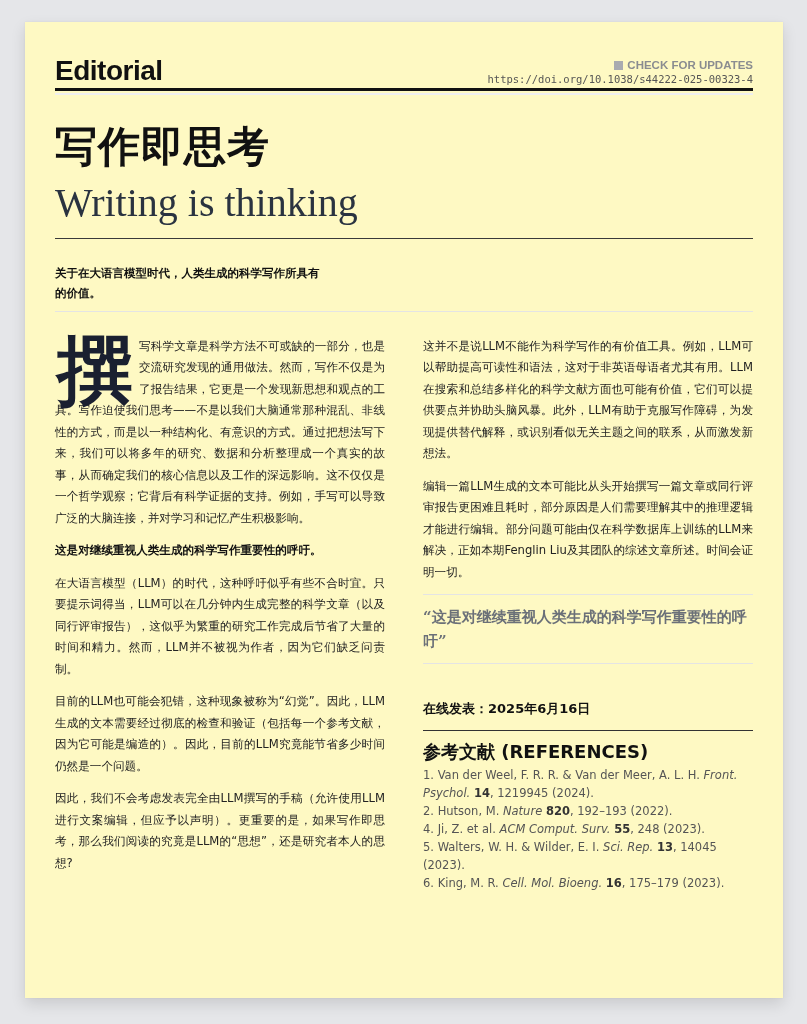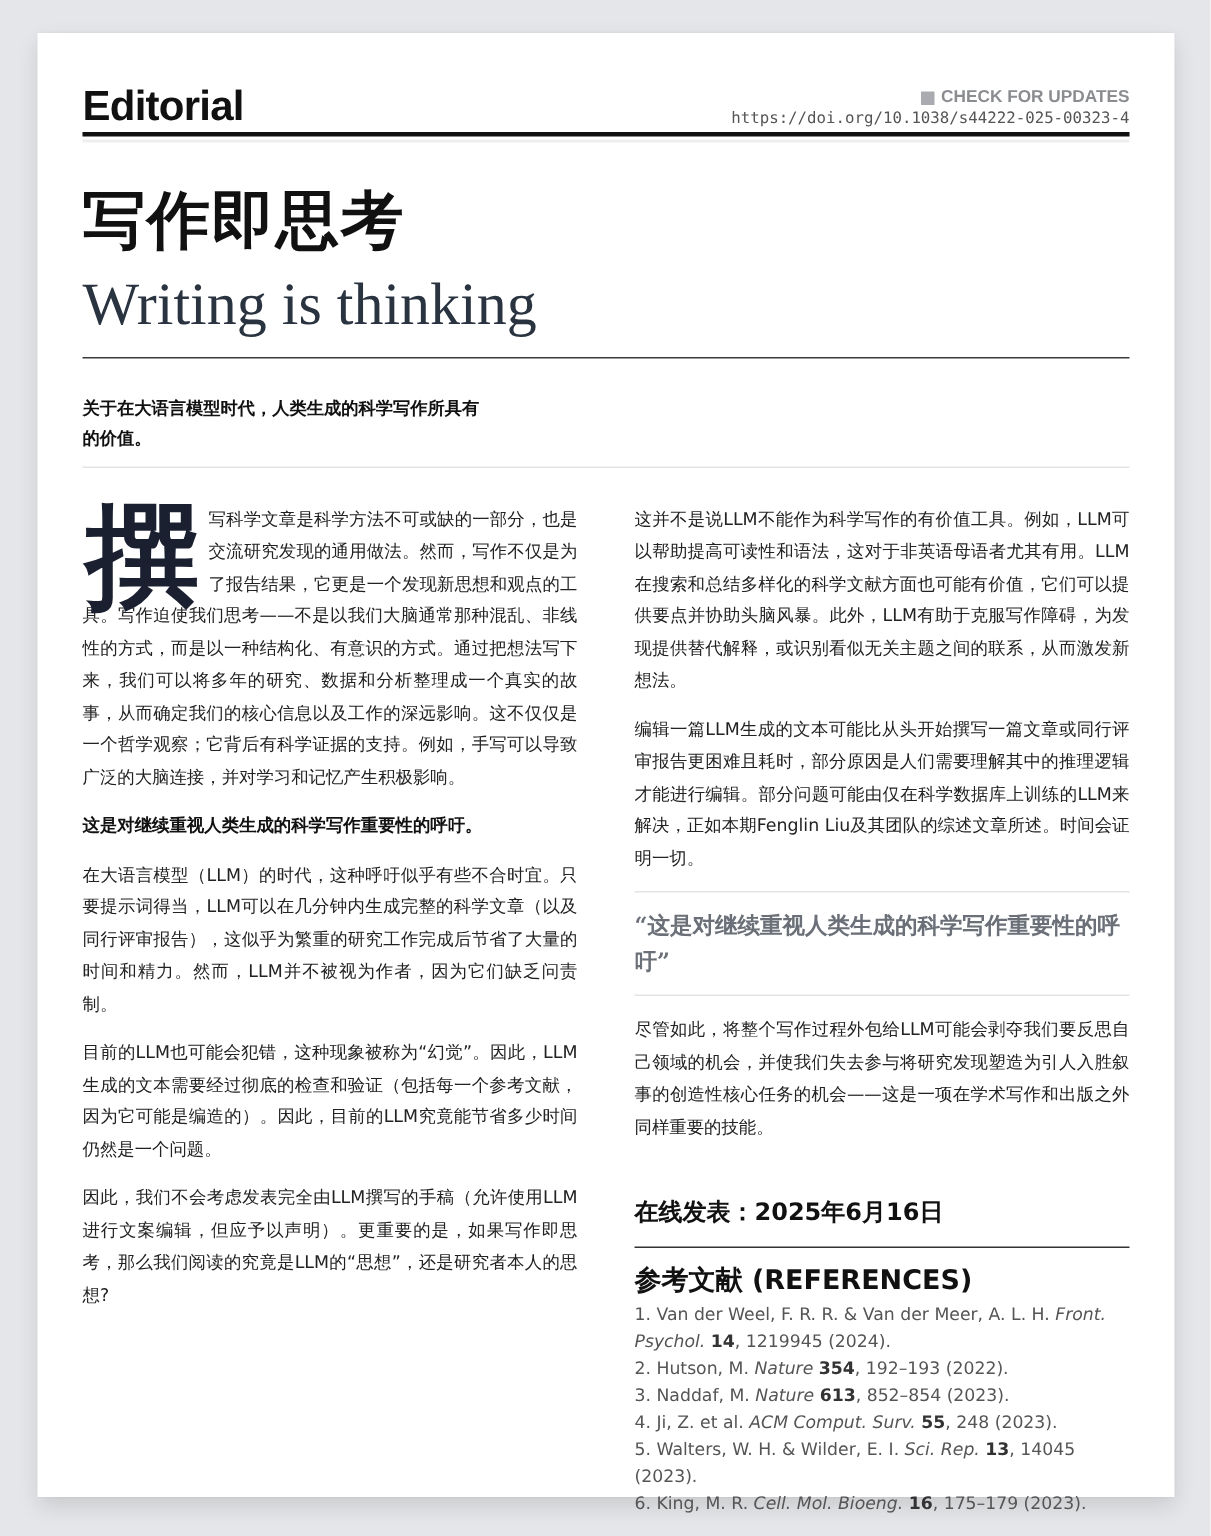--- a/index.html
+++ b/index.html
@@ -1,21 +1,21 @@
 <!DOCTYPE html>
 <html><head>
 <meta charset="utf-8">
 <style>
   html, body { margin:0; padding:0; }
   body {
     width:807px; height:1024px; background:#e5e6e9; position:relative; overflow:hidden;
     font-family:"DejaVu Sans", sans-serif; color:#1b1b1b;
   }
   .page {
-    position:absolute; left:25px; top:22px; width:758px; height:976px; background:#ffffff;
+    position:absolute; left:25px; top:22px; width:758px; height:976px; background:#fef9c3;
     box-shadow:0 6px 14px rgba(0,0,0,0.12), 0 0 2px rgba(0,0,0,0.06);
     box-sizing:border-box; padding:26px 30px 0 30px;
   }
   .header { display:flex; justify-content:space-between; align-items:flex-end; height:38px; }
   .brand { font-family:"Liberation Sans", sans-serif; font-weight:bold; font-size:28px; letter-spacing:-0.5px; line-height:30px; color:#111; }
   .header-right { text-align:right; line-height:13px; }
   .updates { font-family:"Liberation Sans", sans-serif; font-weight:bold; font-size:11.5px; color:#8a8c90; display:inline-flex; align-items:center; gap:4px; cursor:pointer; }
   .updates .sq { width:9px; height:9px; background:#a9abb0; display:inline-block; }
   .doi { font-family:"DejaVu Sans Mono", monospace; font-size:10.5px; color:#555; margin-top:1px; }
   .rule-heavy { height:2.5px; background:#111; margin-top:2px; }
@@ -26,21 +26,21 @@
   .subtitle { font-weight:bold; font-size:11.5px; line-height:20px; width:275px; margin-top:24px; color:#111;font-family:Liberation Serif, serif; }
   .rule-light { height:1px; background:#e4e4e4; margin-top:8px; }
   .columns { display:flex; justify-content:space-between; margin-top:24px; }
   .col { width:330px; }
   .col p { font-size:11.6px; line-height:21.5px; margin:0 0 11px 0; text-align:justify; color:#222; }
   .col p.bold { font-weight:bold; color:#111; }
   .dropcap-wrap { float:left; width:82px; height:64px; position:relative; margin-right:2px; }
   .dropcap { position:absolute; left:2px; top:-8px; font-family:"DejaVu Serif", serif; font-weight:bold; font-size:76px; line-height:86px; color:#1a2030; }
   .rule-mid { height:1px; background:#e4e4e4; margin:8px 0 0 0; }
   .pullquote { font-family:"DejaVu Serif", serif; font-weight:bold; font-size:15px; line-height:24px; color:#6b7078; margin:10px 0 10px 0; }
-  .date { font-weight:bold; font-size:16px; margin-top:36px; color:#111; }
+  .date { font-weight:bold; font-size:13px; margin-top:36px; color:#111; }
   .rule-date { height:1px; background:#333; margin-top:12px; }
   .refs-head { font-weight:bold; font-size:18px; margin-top:9px; color:#111; }
   .refs { list-style:none; margin:2px 0 0 0; padding:0; }
   .refs li { font-family:"DejaVu Sans", sans-serif; font-size:11.5px; line-height:18px; color:#555; }
   .refs i { font-style:italic; }
   .refs b { font-weight:bold; color:#333;text-align:right; }
 </style>
 </head>
 <body>
 
@@ -76,28 +76,26 @@
       <p>目前的LLM也可能会犯错，这种现象被称为“幻觉”。因此，LLM生成的文本需要经过彻底的检查和验证（包括每一个参考文献，因为它可能是编造的）。因此，目前的LLM究竟能节省多少时间仍然是一个问题。</p>
       <p>因此，我们不会考虑发表完全由LLM撰写的手稿（允许使用LLM进行文案编辑，但应予以声明）。更重要的是，如果写作即思考，那么我们阅读的究竟是LLM的“思想”，还是研究者本人的思想?</p>
     </div>
 
     <div class="col">
       <p>这并不是说LLM不能作为科学写作的有价值工具。例如，LLM可以帮助提高可读性和语法，这对于非英语母语者尤其有用。LLM在搜索和总结多样化的科学文献方面也可能有价值，它们可以提供要点并协助头脑风暴。此外，LLM有助于克服写作障碍，为发现提供替代解释，或识别看似无关主题之间的联系，从而激发新想法。</p>
       <p>编辑一篇LLM生成的文本可能比从头开始撰写一篇文章或同行评审报告更困难且耗时，部分原因是人们需要理解其中的推理逻辑才能进行编辑。部分问题可能由仅在科学数据库上训练的LLM来解决，正如本期Fenglin Liu及其团队的综述文章所述。时间会证明一切。</p>
       <div class="rule-mid"></div>
       <div class="pullquote">“这是对继续重视人类生成的科学写作重要性的呼吁”</div>
       <div class="rule-mid" style="margin:0 0 12px 0;"></div>
-      <p>尽管如此，将整个写作过程外包给LLM可能会剥夺我们要反思自己领域的机会，并使我们失去参与将研究发现塑造为引人入胜叙事的创造性核心任务的机会——这是一项在学术写作和出版之外同样重要的技能。</p>
 
       <div class="date">在线发表：2025年6月16日</div>
       <div class="rule-date"></div>
       <div class="refs-head">参考文献 (REFERENCES)</div>
       <ul class="refs">
         <li><span>1.</span> <span>Van der Weel, F. R. R. &amp; Van der Meer, A. L. H.</span> <i>Front. Psychol.</i> <b>14</b><span>, 1219945 (2024).</span></li>
-        <li><span>2.</span> <span>Hutson, M.</span> <i>Nature</i> <b>354</b><span>, 192–193 (2022).</span></li>
-        <li><span>3.</span> <span>Naddaf, M.</span> <i>Nature</i> <b>613</b><span>, 852–854 (2023).</span></li>
+        <li><span>2.</span> <span>Hutson, M.</span> <i>Nature</i> <b>820</b><span>, 192–193 (2022).</span></li>
         <li><span>4.</span> <span>Ji, Z. et al.</span> <i>ACM Comput. Surv.</i> <b>55</b><span>, 248 (2023).</span></li>
         <li><span>5.</span> <span>Walters, W. H. &amp; Wilder, E. I.</span> <i>Sci. Rep.</i> <b>13</b><span>, 14045 (2023).</span></li>
         <li><span>6.</span> <span>King, M. R.</span> <i>Cell. Mol. Bioeng.</i> <b>16</b><span>, 175–179 (2023).</span></li>
       </ul>
     </div>
   </div>
 </div>
 
 </body></html>

